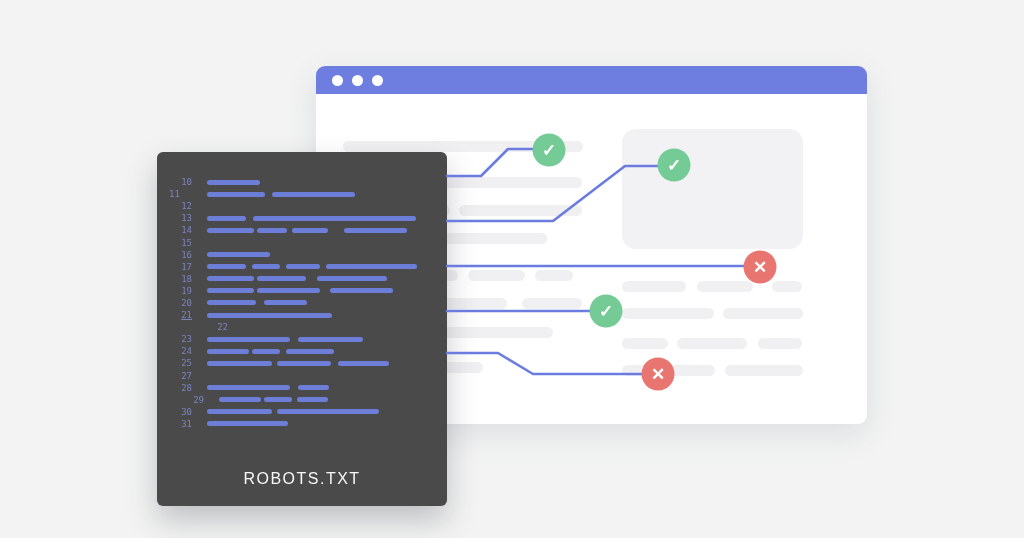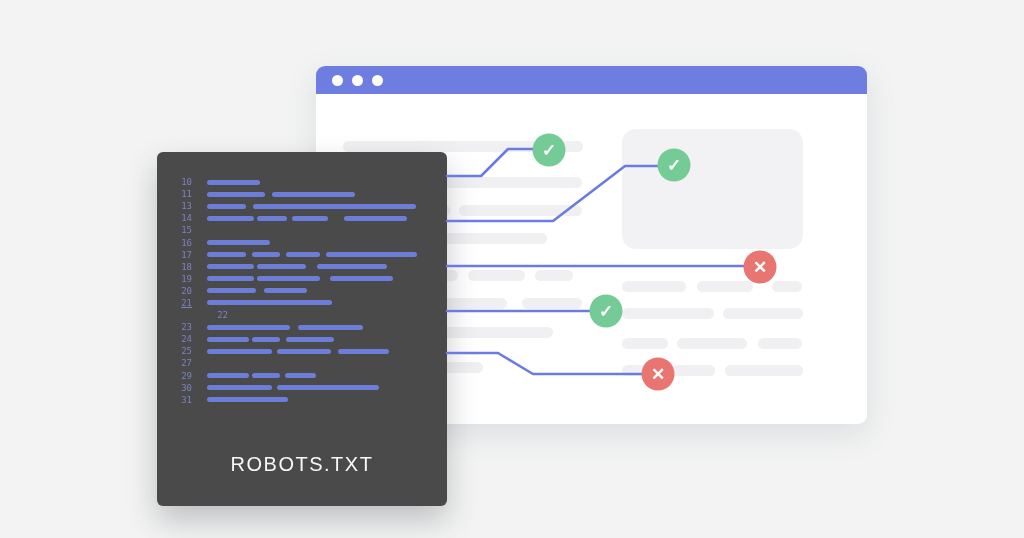--- a/index.html
+++ b/index.html
@@ -36,22 +36,22 @@
   }
   .code-rows{position:absolute;left:0;top:24px;right:0;}
   .code-row{height:12.1px;display:flex;align-items:center;}
   .code-num{
     width:35px;text-align:right;font-size:9px;line-height:12px;
     color:#7A83BF;font-family:"DejaVu Sans Mono", monospace;flex:0 0 35px;
   }
   .code-bars{margin-left:15px;display:flex;align-items:center;height:100%;}
   .code-bar{height:5px;border-radius:2.5px;background:#6D7ED8;flex:0 0 auto;}
   .panel-label{
-    position:absolute;left:0;right:0;bottom:30px;text-align:center;
-    color:#F7F7F7;font-size:20px;letter-spacing:1.5px;font-weight:400;
+    position:absolute;left:0;right:0;bottom:18px;text-align:center;
+    color:#F7F7F7;font-size:16px;letter-spacing:1.5px;font-weight:400;
   }
 
   
   #connector-svg{position:absolute;inset:0;z-index:30;pointer-events:none;}
   .badge{
     position:absolute;width:33px;height:33px;border-radius:50%;
     transform:translate(-50%,-50%);z-index:40;
     display:flex;align-items:center;justify-content:center;
     color:#ffffff;font-size:17px;font-weight:700;line-height:1;
   }
@@ -98,25 +98,29 @@
 
   <div class="code-panel">
     <div class="code-rows" id="code-rows">
         <div class="code-row">
           <span class="code-num" style="color: rgb(122, 131, 191);">10</span>
           <span class="code-bars">
             <span class="code-bar" style="margin-left: 0px; width: 53px; background: rgb(109, 126, 216);"></span>
           </span>
         </div>
         <div class="code-row">
-          <span class="code-num" style="color: rgb(122, 131, 191);">11</span>
+          <span class="code-num" style="color: rgb(122, 131, 191); text-align: center;">11</span>
           <span class="code-bars">
             <span class="code-bar" style="margin-left: 0px; width: 58px; background: rgb(109, 126, 216);"></span>
             <span class="code-bar" style="margin-left: 7px; width: 83px; background: rgb(109, 126, 216);"></span>
           </span>
+        </div>
+        <div class="code-row">
+          <span class="code-num" style="color: rgb(122, 131, 191);">12</span>
+          <span class="code-bars"></span>
         </div>
         <div class="code-row">
           <span class="code-num" style="color: rgb(122, 131, 191);">13</span>
           <span class="code-bars">
             <span class="code-bar" style="margin-left: 0px; width: 39px; background: rgb(109, 126, 216);"></span>
             <span class="code-bar" style="margin-left: 7px; width: 163px; background: rgb(109, 126, 216);"></span>
           </span>
         </div>
         <div class="code-row">
           <span class="code-num" style="color: rgb(122, 131, 191);">14</span>
@@ -200,21 +204,28 @@
             <span class="code-bar" style="margin-left: 0px; width: 65px; background: rgb(109, 126, 216);"></span>
             <span class="code-bar" style="margin-left: 5px; width: 54px; background: rgb(109, 126, 216);"></span>
             <span class="code-bar" style="margin-left: 7px; width: 51px; background: rgb(109, 126, 216);"></span>
           </span>
         </div>
         <div class="code-row">
           <span class="code-num" style="color: rgb(122, 131, 191);">27</span>
           <span class="code-bars"></span>
         </div>
         <div class="code-row">
-          <span class="code-num" style="color: rgb(122, 131, 191);">29</span>
+          <span class="code-num" style="color: rgb(122, 131, 191);">28</span>
+          <span class="code-bars">
+            <span class="code-bar" style="margin-left: 0px; width: 83px; background: rgb(109, 126, 216);"></span>
+            <span class="code-bar" style="margin-left: 8px; width: 31px; background: rgb(109, 126, 216);"></span>
+          </span>
+        </div>
+        <div class="code-row">
+          <span class="code-num" style="color: rgb(122, 131, 191); padding-left: 12px;">29</span>
           <span class="code-bars">
             <span class="code-bar" style="margin-left: 0px; width: 42px; background: rgb(109, 126, 216);"></span>
             <span class="code-bar" style="margin-left: 3px; width: 28px; background: rgb(109, 126, 216);"></span>
             <span class="code-bar" style="margin-left: 5px; width: 31px; background: rgb(109, 126, 216);"></span>
           </span>
         </div>
         <div class="code-row">
           <span class="code-num" style="color: rgb(122, 131, 191);">30</span>
           <span class="code-bars">
             <span class="code-bar" style="margin-left: 0px; width: 65px; background: rgb(109, 126, 216);"></span>

